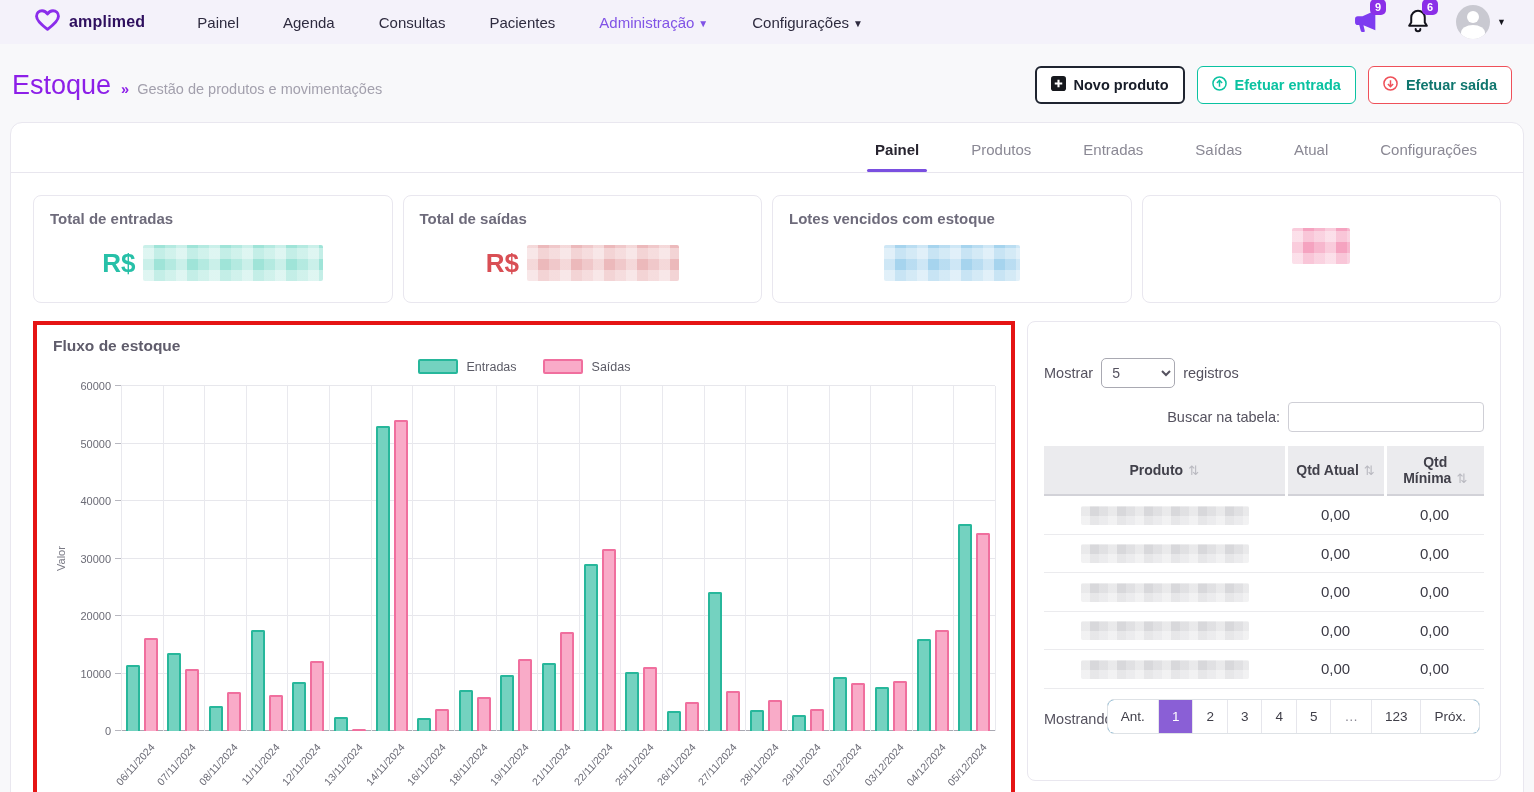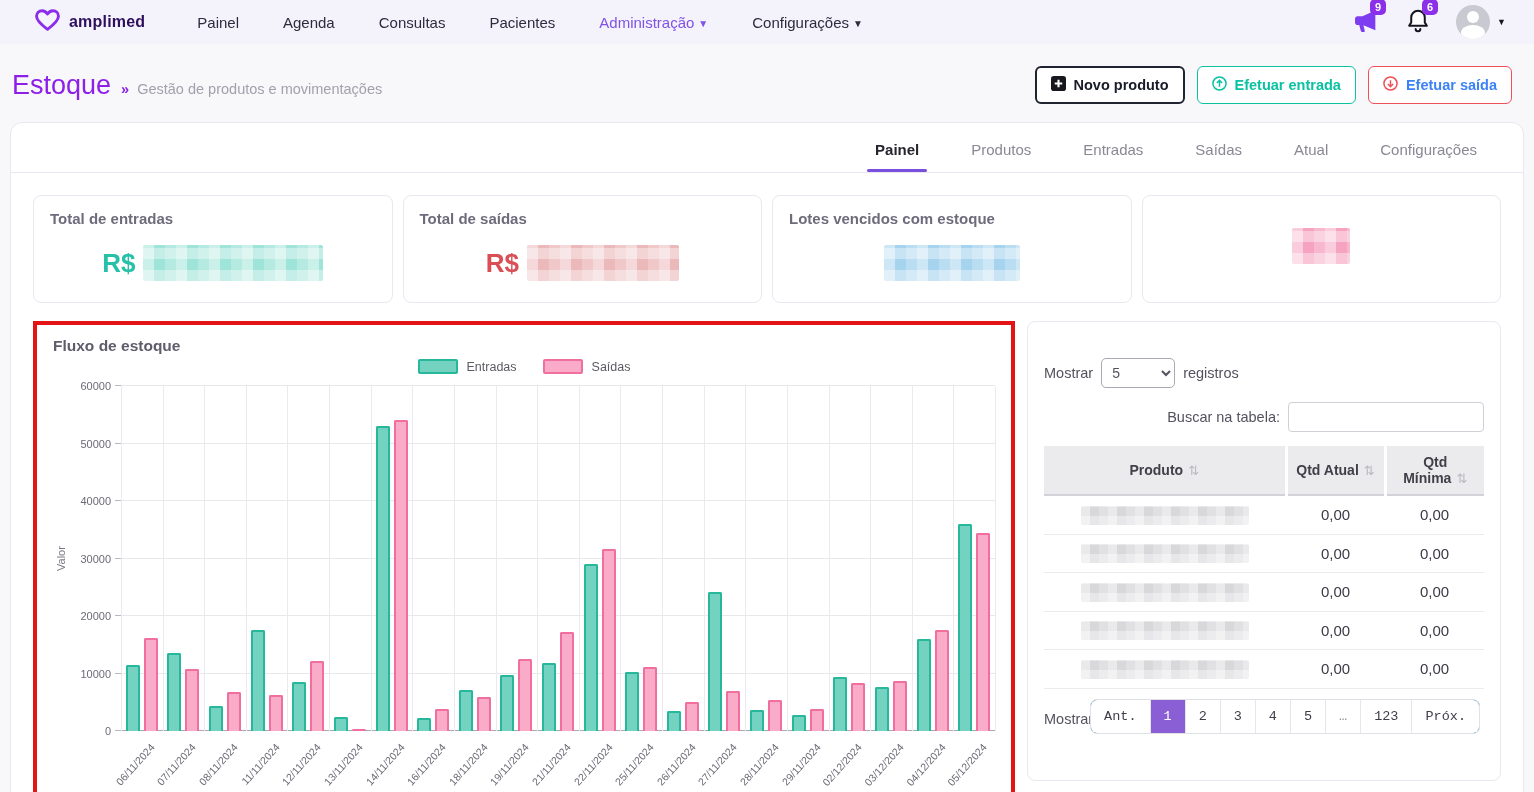--- a/index.html
+++ b/index.html
@@ -28,21 +28,21 @@
   .page-header { display:flex; align-items:center; padding:22px 22px 18px 12px; }
   .title-block { display:flex; align-items:baseline; gap:10px; }
   .page-title { font-size:27px; color:#8d1fe8; font-weight:500; }
   .breadcrumb { font-size:14.5px; color:#a3a0ad; }
   .breadcrumb .sep { color:#8d1fe8; font-weight:bold; margin-right:4px; }
   .header-actions { margin-left:auto; display:flex; gap:12px; }
   .btn { display:flex; align-items:center; gap:8px; font-size:14.5px; font-weight:bold;
     padding:8px 14px; border-radius:6px; background:#fff; cursor:pointer; white-space:nowrap; }
   .btn-dark { border:2px solid #1f2430; color:#171c28; }
   .btn-teal { border:1px solid #0ac2a1; color:#0ac2a1; }
-  .btn-red  { border:1px solid #ef5059; color:#3b82f6; }
+  .btn-red  { border:1px solid #ef5059; color:#0f766e; }
 
   
   .main-card { margin:0 10px; background:#fff; border:1px solid #e9e7ef; border-radius:12px;
     height:700px; }
   .tabs { display:flex; justify-content:flex-end; gap:48px; padding:0 44px 0 0;
     border-bottom:1px solid #e8e6ee; height:50px; align-items:flex-end; }
   .tab { font-size:15px; color:#8a8894; padding:0 2px 14px; cursor:pointer; position:relative; }
   .tab.active { color:#27242f; font-weight:bold; }
   .tab.active::after { content:""; position:absolute; left:-6px; right:-6px; bottom:0; height:3px;
     background:#7a4fe0; border-radius:2px; }
@@ -101,21 +101,21 @@
     padding:8px 4px; border-left:3px solid #fff; border-bottom:2px solid #d2d2d8; }
   .aviso-table th:first-child { border-left:none; width:55%; }
   .aviso-table th .sort { color:#b9b9c0; font-weight:normal; font-size:13px; margin-left:5px; }
   .aviso-table td { text-align:center; font-size:15px; color:#3b3a45; padding:9px 6px;
     border-bottom:1px solid #ebebee; height:36px; }
   .aviso-table td .mosaic { display:inline-block; height:19px; vertical-align:middle; --c:#d8d8db; --s:9px; }
 
   .aviso-footer { position:relative; margin-top:10px; height:40px; }
   .footer-text { position:absolute; left:0; top:50%; transform:translateY(-50%); font-size:14.5px; color:#55525f; white-space:nowrap; }
   .pagination { position:absolute; right:4px; top:0; display:flex; background:#0369a1;
-    border:1px solid #dee2e6; border-radius:7px; overflow:hidden;font-family:Liberation Mono, monospace; }
+    border:1px solid #dee2e6; border-radius:7px; overflow:hidden; }
   .page-btn { min-width:34px; padding:9px 13px; font-size:13.5px; color:#3f3e48; text-align:center;
     border-left:1px solid #e6e6ec; cursor:pointer; background:#fff; }
   .page-btn:first-child { border-left:none; }
   .page-btn.active { background:#8a5fd6; color:#fff; }
   .page-btn.gap { color:#8a8894; }
 </style>
 </head>
 <body>
 
 <nav class="navbar">

